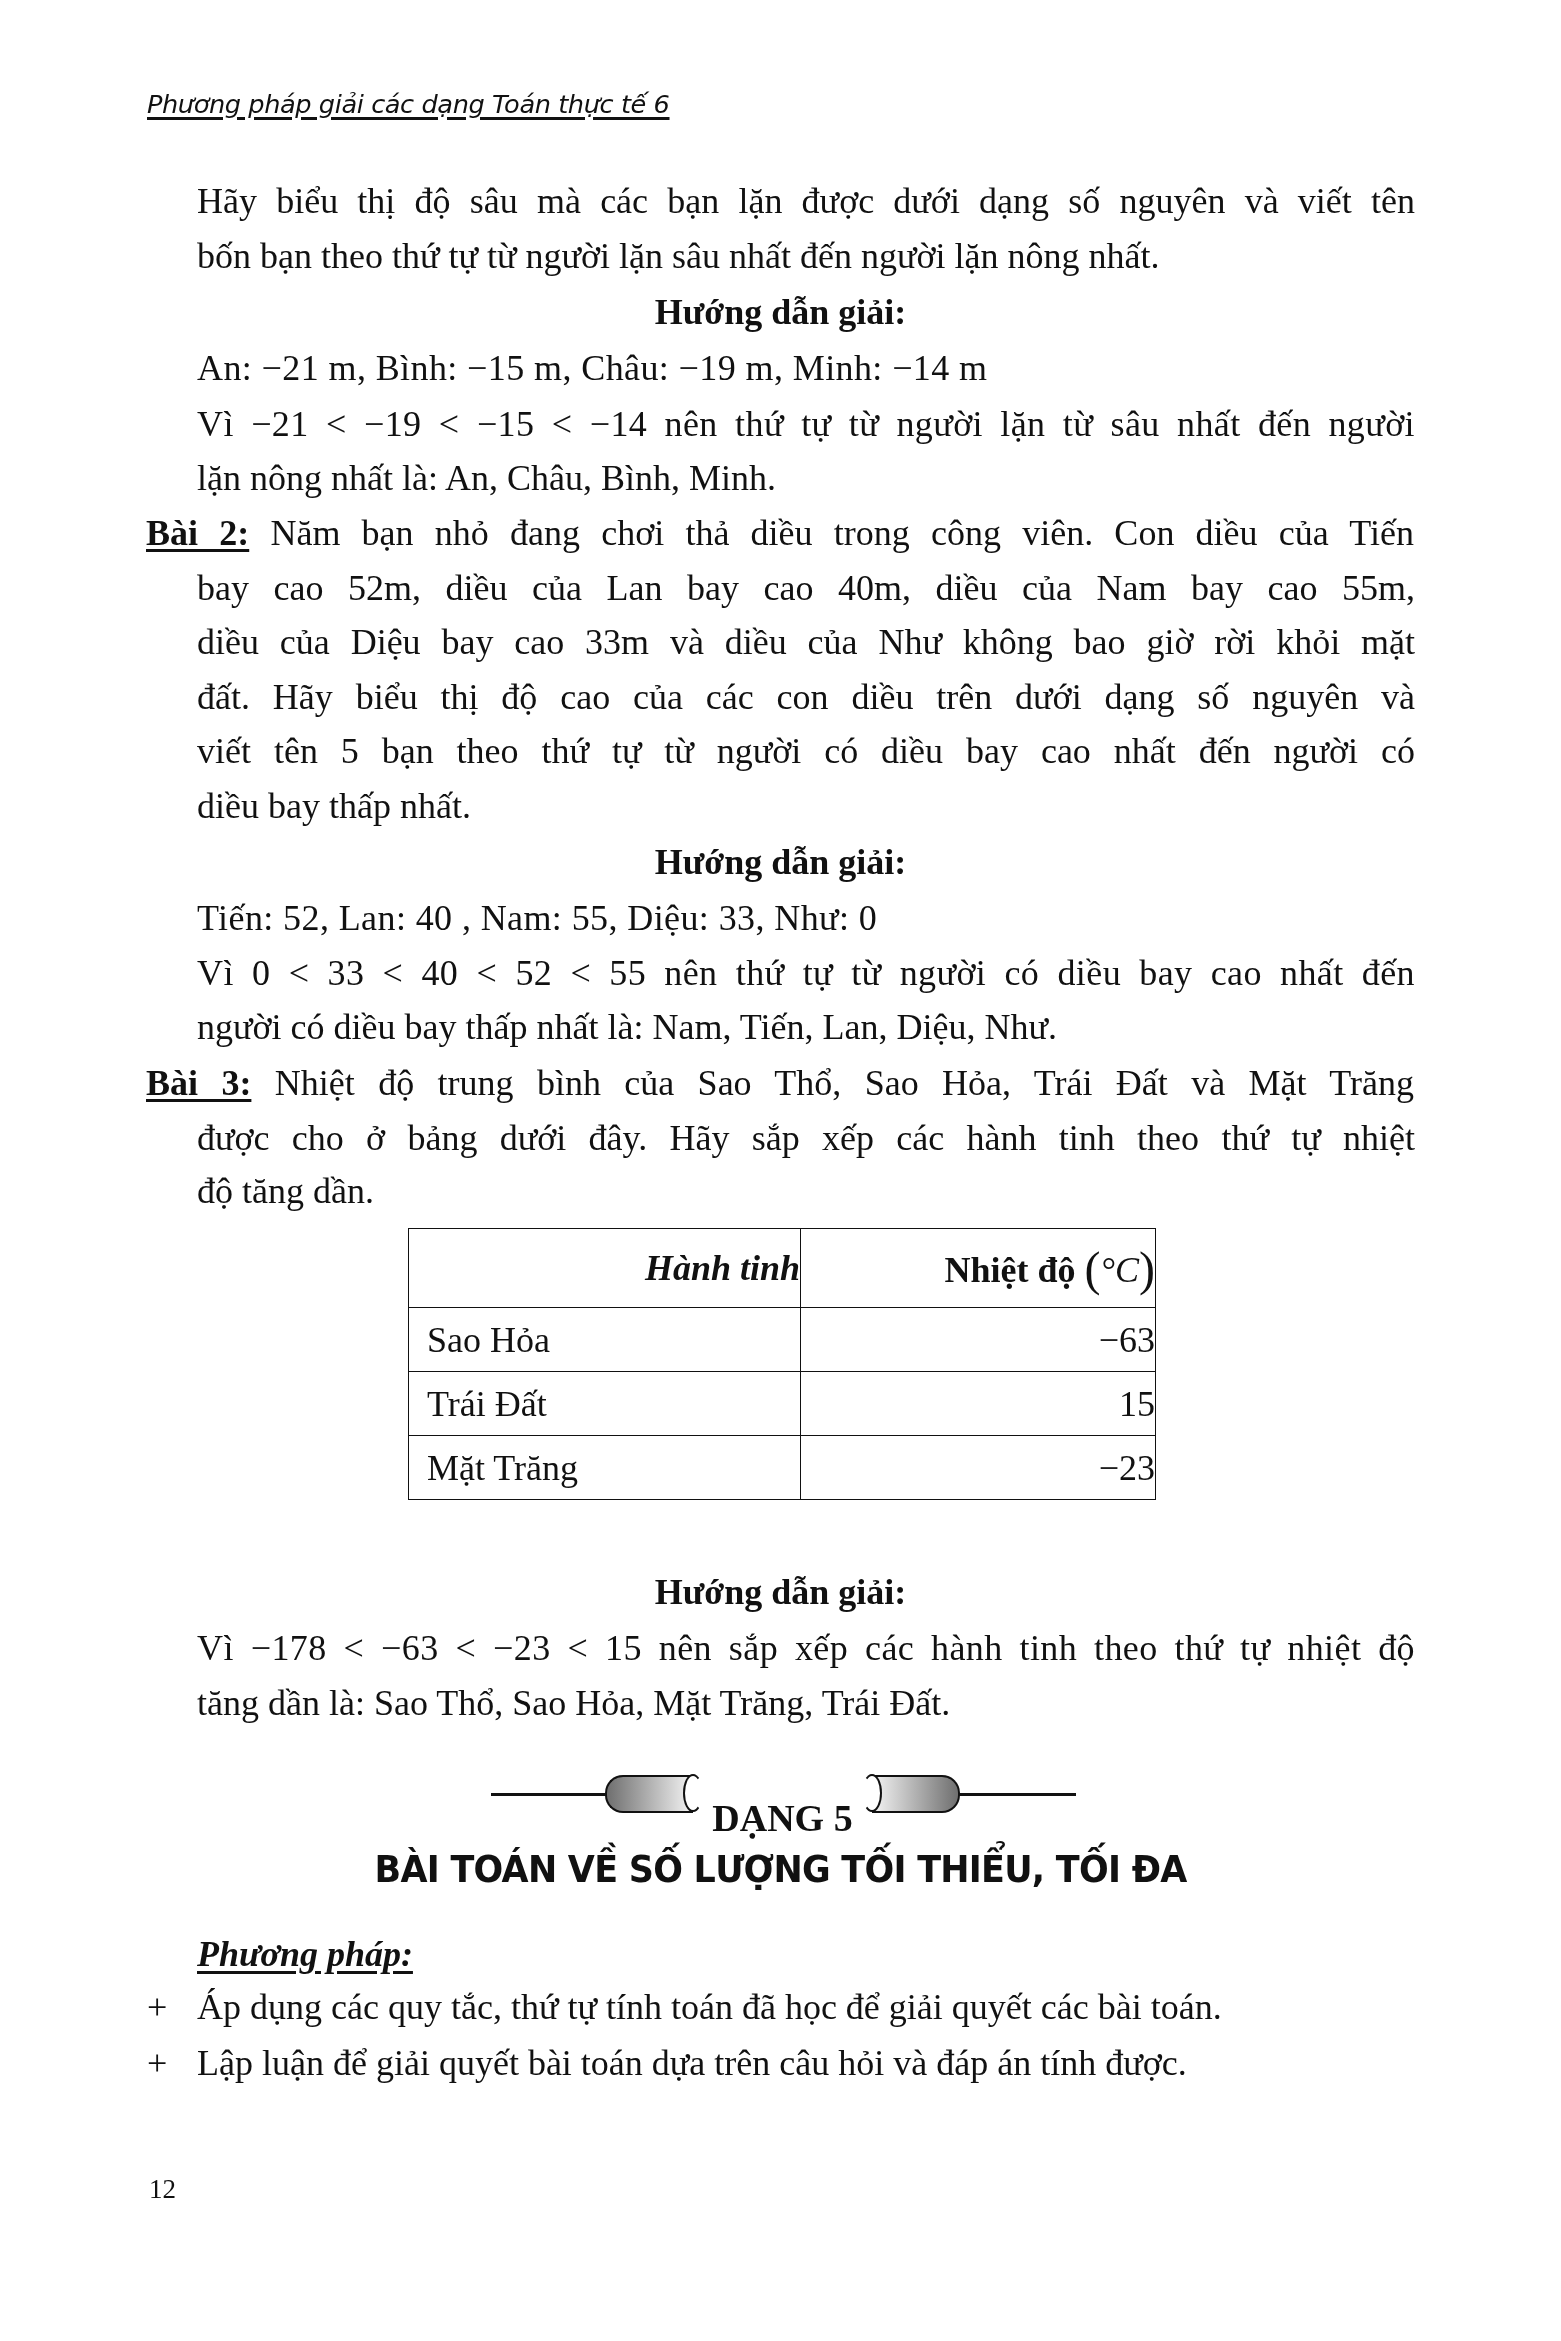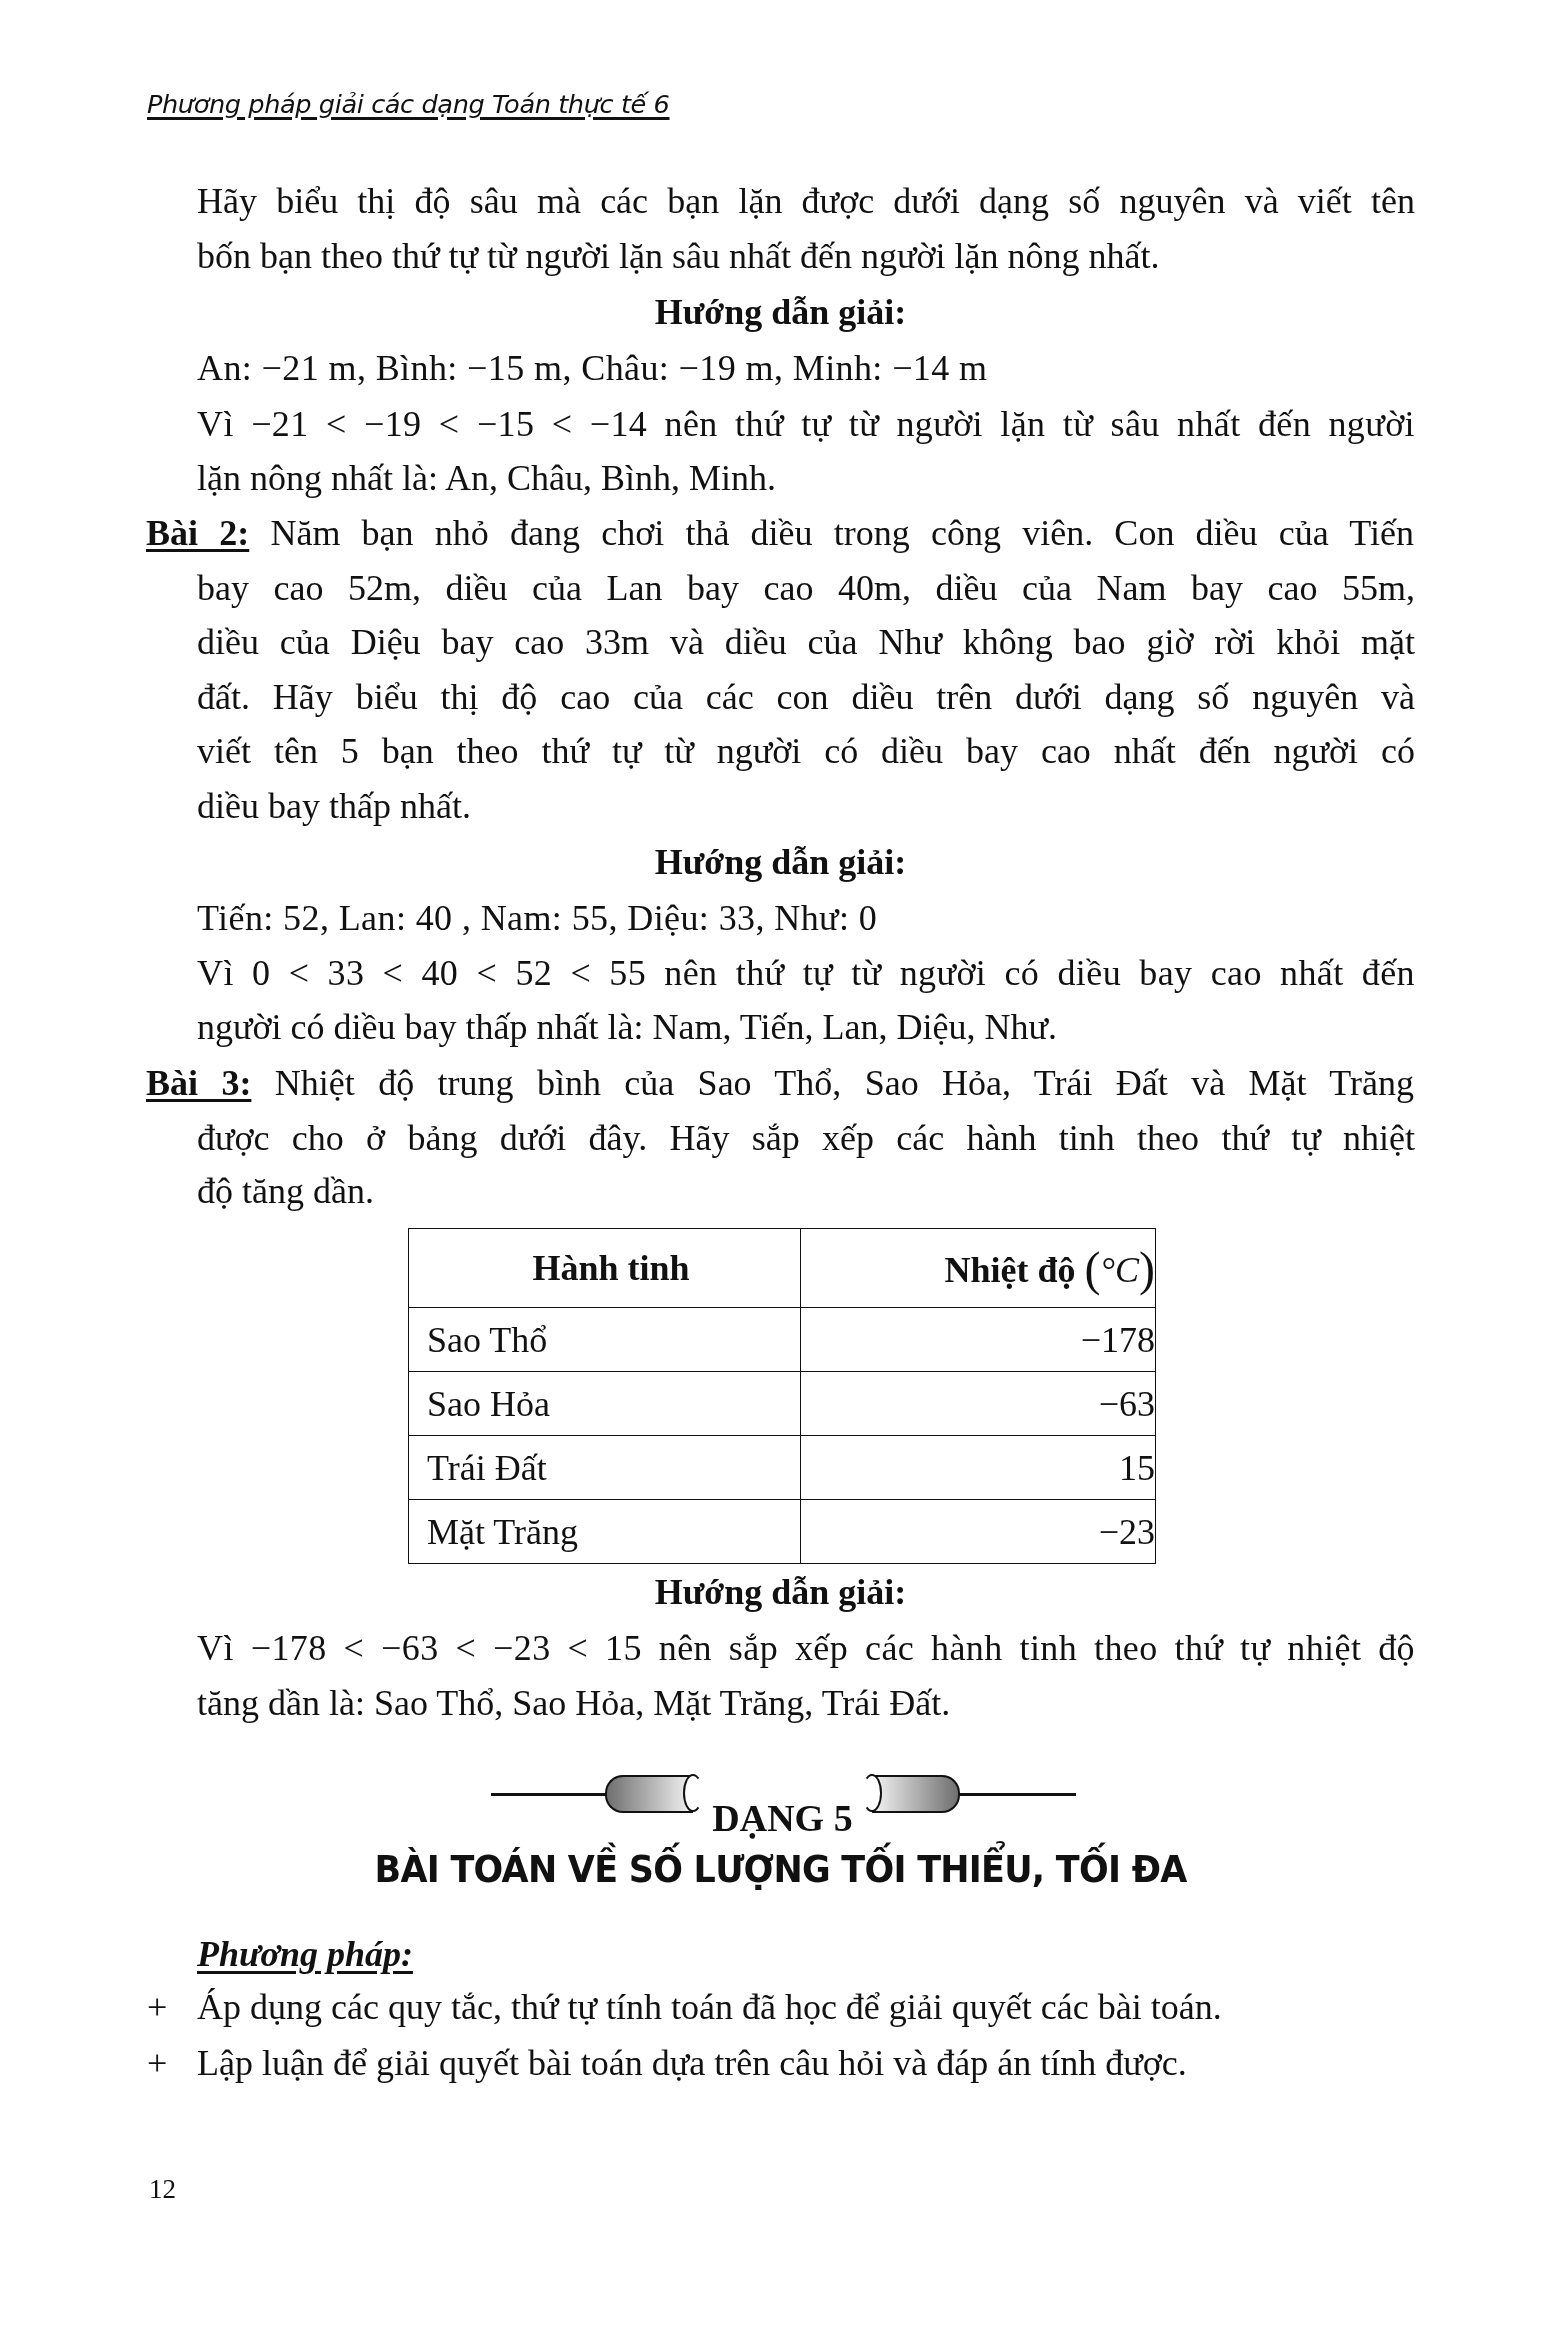--- a/index.html
+++ b/index.html
@@ -19,21 +19,21 @@
   .bold { font-weight: bold; }
   .ul { text-decoration: underline; text-decoration-thickness: 2.5px; text-underline-offset: 4.1px; margin-top: 20px; }
   .math { letter-spacing: 0.4px; }
 
   
   .tbl { position: absolute; left: 408px; top: 1228px; width: 748px; border-collapse: collapse;
     font-family: "Liberation Serif", "DejaVu Serif", serif; font-size: 36px; }
   .tbl td, .tbl th { border: 1.7px solid #111; padding: 0; height: 63px; }
   .tbl th { height: 78px; font-weight: bold; }
   .tbl .c1 { width: 373px; text-align: left; padding-left: 18px; }
-  .tbl th.c1 { text-align: center; padding-left: 13px; }
+  .tbl th.c1 { text-align: right; padding-left: 13px; font-style: italic; }
   .tbl .c2 { text-align: right; margin-left: 28px; }
   .unit { font-weight: normal; font-style: italic; }
   .paren { font-weight: normal; font-size: 48px; vertical-align: -3.3px; font-style: normal; }
 
   
   .banner { position: absolute; left: 491px; top: 1773px; width: 585px; height: 43px; }
   .banner-line { position: absolute; top: 20px; height: 2.5px; background: #111; }
   .cap { position: absolute; top: 1.7px; width: 88px; height: 38px; border: 2.5px solid #111; box-sizing: border-box; }
   .cap.left { left: 114px; border-radius: 18px 0 0 18px; border-right: none;
     background: linear-gradient(to right, #6f6f6f, #f5f5f5); }
@@ -84,24 +84,20 @@
 <div class="line just" style="top:1117px">được cho ở bảng dưới đây. Hãy sắp xếp các hành tinh theo thứ tự nhiệt</div>
 <div class="line" style="top:1170px">độ tăng dần.</div>
 
 <table class="tbl">
   <tbody>
       <tr>
     <th class="c1">Hành tinh</th>
     <th class="c2"><span>Nhiệt độ</span> <span class="paren">(</span><span class="unit">°C</span><span class="paren">)</span></th>
   </tr>
   <tr>
-    <td class="c1">Sao Thổ</td>
-    <td class="c2">−178</td>
-  </tr>
-  <tr>
     <td class="c1">Sao Hỏa</td>
     <td class="c2">−63</td>
   </tr>
   <tr>
     <td class="c1">Trái Đất</td>
     <td class="c2">15</td>
   </tr>
   <tr>
     <td class="c1">Mặt Trăng</td>
     <td class="c2">−23</td>

